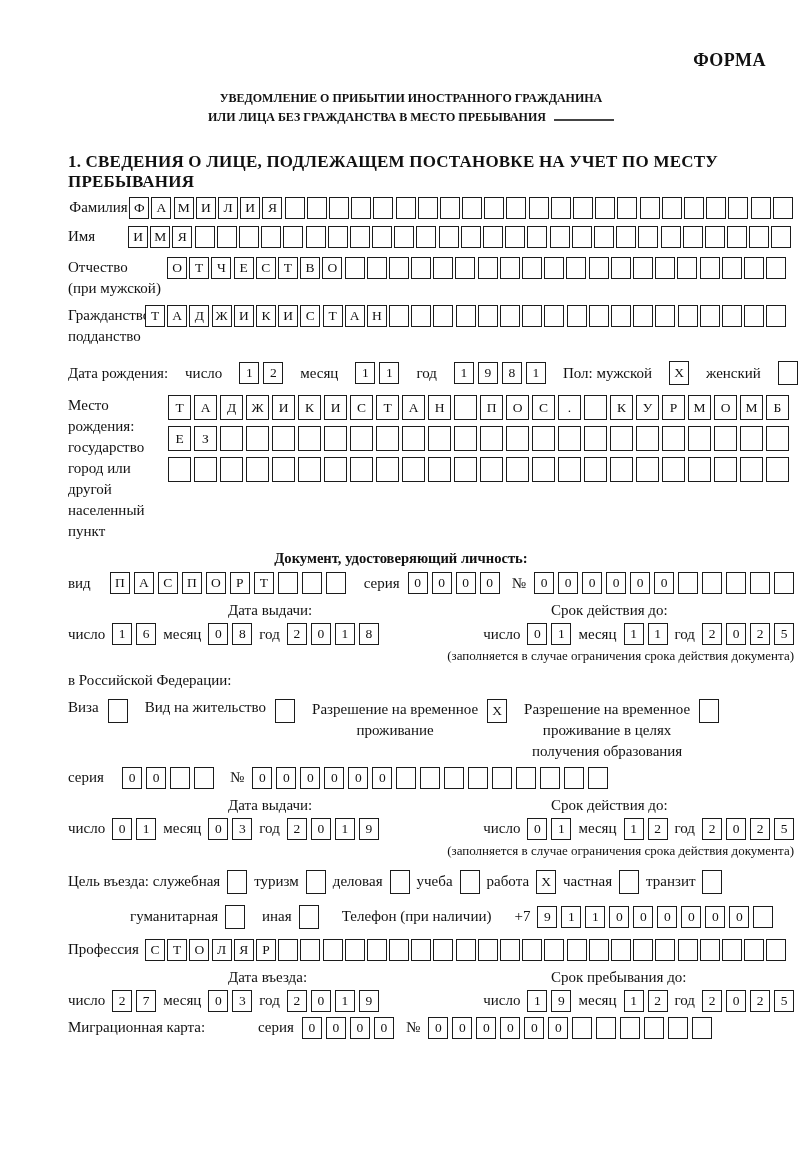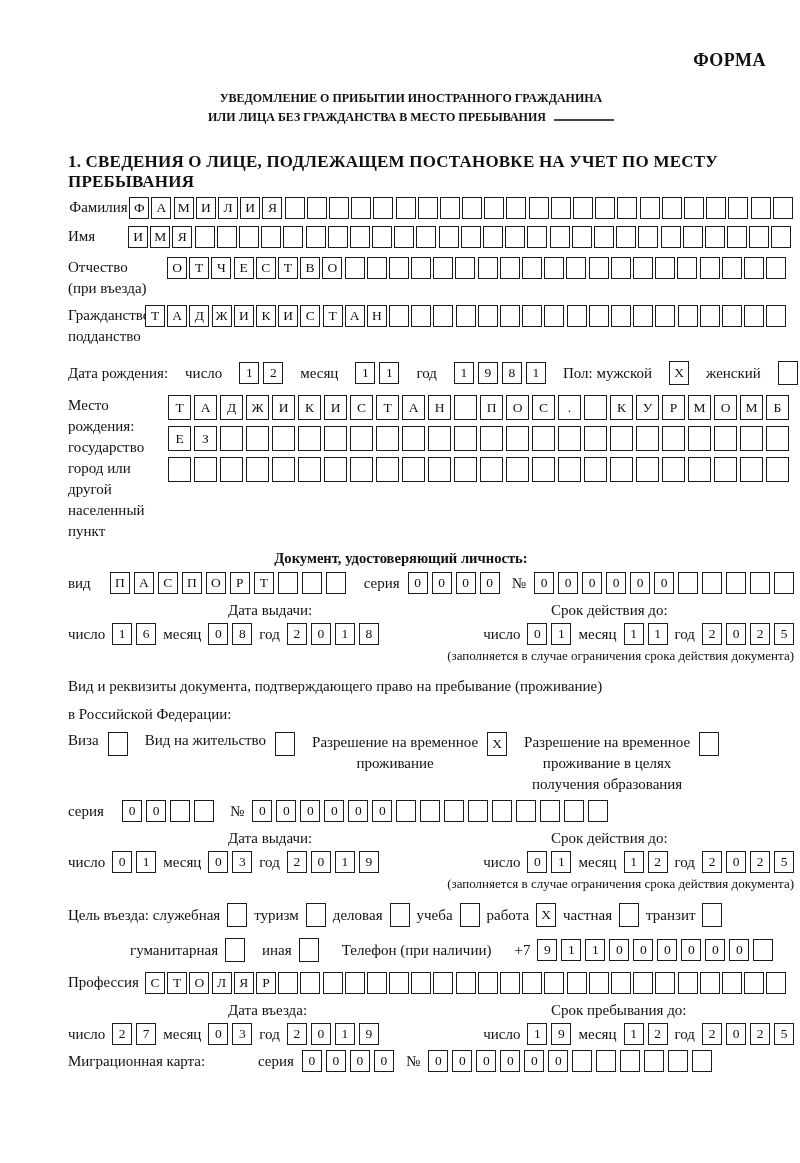--- a/index.html
+++ b/index.html
@@ -146,21 +146,21 @@
         <span class="cell"></span>
         <span class="cell"></span>
         <span class="cell"></span>
         <span class="cell"></span>
       </span>
   </div>
 
   <div class="frow mt9">
     <span class="lbl w99">
       <div>Отчество</div>
-      <div>(при въезда)</div>
+      <div>(при мужской)</div>
     </span>
     <span class="cells">
         <span class="cell">О</span>
         <span class="cell">Т</span>
         <span class="cell">Ч</span>
         <span class="cell">Е</span>
         <span class="cell">С</span>
         <span class="cell">Т</span>
         <span class="cell">В</span>
         <span class="cell">О</span>
@@ -421,21 +421,20 @@
       <span class="cells sp">
           <span class="cell">2</span>
           <span class="cell">0</span>
           <span class="cell">2</span>
           <span class="cell">5</span>
         </span>
     </span>
   </div>
   <div class="note-r">(заполняется в случае ограничения срока действия документа)</div>
 
-  <div class="intro">Вид и реквизиты документа, подтверждающего право на пребывание (проживание)</div>
   <div class="intro" style="margin-top:5px;">в Российской Федерации:</div>
 
   <div class="vrow">
     <span class="vopt">
       <span>Виза</span>
       <span class="cells chk">
           <span class="cell"></span>
         </span>
     </span>
     <span class="vopt">

